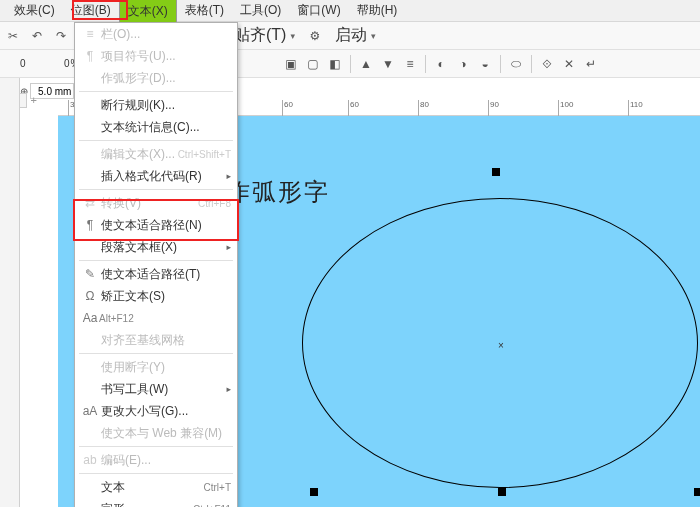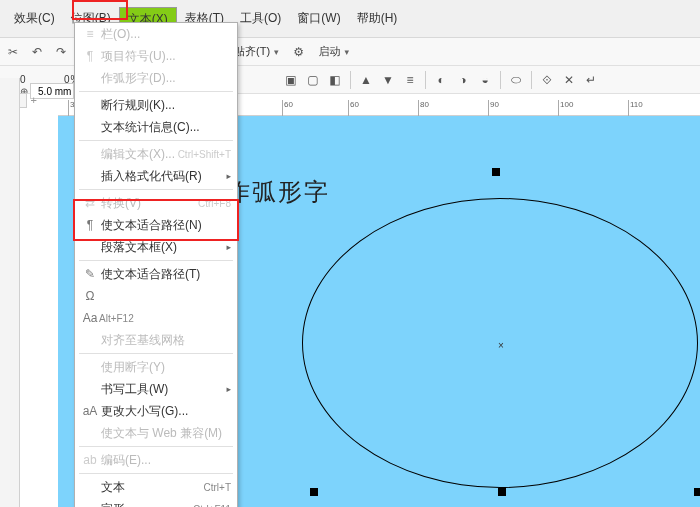--- a/index.html
+++ b/index.html
@@ -1,26 +1,26 @@
 <!DOCTYPE html>
 <html><head>
 <meta charset="utf-8">
 <style>
   * { box-sizing: border-box; margin: 0; padding: 0; font-family: "Microsoft YaHei", Arial, sans-serif; }
   body { width: 700px; height: 507px; background: #fff; overflow: hidden; position: relative; font-size: 12px; color: #333; }
   
-  .menubar { height: 38px; background: #f0f0f0; border-bottom: 1px solid #d8d8d8; display: flex; align-items: center; padding-left: 6px; }
+  .menubar { height: 22px; background: #f0f0f0; border-bottom: 1px solid #d8d8d8; display: flex; align-items: center; padding-left: 6px; }
   .menubar-item { padding: 3px 8px; cursor: pointer; font-size: 12px; }
   .menubar-item.active { background: #84cc16; border: 1px solid #999; border-bottom: none; }
   
   .toolbar1 { height: 28px; background: #f8f8f8; border-bottom: 1px solid #e0e0e0; display: flex; align-items: center; padding: 0 4px; gap: 6px; }
   .toolbar2 { height: 28px; background: #f8f8f8; border-bottom: 1px solid #e0e0e0; display: flex; align-items: center; padding-left: 20px; gap: 4px; }
   .tb-icon { width: 18px; height: 18px; display: flex; align-items: center; justify-content: center; color: #555; }
   .tb-sep { width: 1px; height: 18px; background: #ccc; margin: 0 2px; }
-  .drop { font-size: 11px; color: #333; padding: 1px 4px; border: 1px solid transparent; display: flex; align-items: center; gap: 2px; }
+  .drop { font-size: 16px; color: #333; padding: 1px 4px; border: 1px solid transparent; display: flex; align-items: center; gap: 2px; }
   .caret::after { content: "▾"; font-size: 9px; margin-left: 2px; color: #666; }
   
   .vruler-area { position: absolute; left: 0; top: 78px; width: 20px; bottom: 0; background: #f4f4f4; border-right: 1px solid #d0d0d0; }
   .hruler { position: absolute; left: 58px; top: 100px; right: 0; height: 16px; background: #fff; border-bottom: 1px solid #d0d0d0; }
   .hruler-tick { position: absolute; top: 0; font-size: 8px; color: #666; border-left: 1px solid #aaa; height: 16px; padding-left: 1px; }
   
   .property-strip { position: absolute; left: 20px; top: 78px; width: 38px; height: 26px; display:flex; align-items:center; font-size:10px; color:#333; gap:2px;}
   .tab-strip { position: absolute; left: 0; top: 92px; width: 58px; height: 16px; display:flex; align-items:center; }
   .tab-item { font-size: 10px; padding: 1px 6px; border: 1px solid #ccc; background: #f4f4f4; color:#666;}
   .add-tab { width: 14px; text-align:center; color:#999; font-size:11px;}
@@ -203,20 +203,21 @@
       <span class="mi-label">段落文本框(X)</span>
       <span class="mi-arrow">▸</span>
     </div>
     <div class="menu-sep"></div>
     <div class="menu-item">
       <span class="mi-icon">✎</span>
       <span class="mi-label">使文本适合路径(T)</span>
     </div>
     <div class="menu-item">
       <span class="mi-icon">Ω</span>
+      <span class="mi-label">矫正文本(S)</span>
     </div>
     <div class="menu-item">
       <span class="mi-icon">Aa</span>
       <span class="mi-short">Alt+F12</span>
     </div>
     <div class="menu-item disabled">
       <span class="mi-icon"></span>
       <span class="mi-label">对齐至基线网格</span>
     </div>
     <div class="menu-sep"></div>

